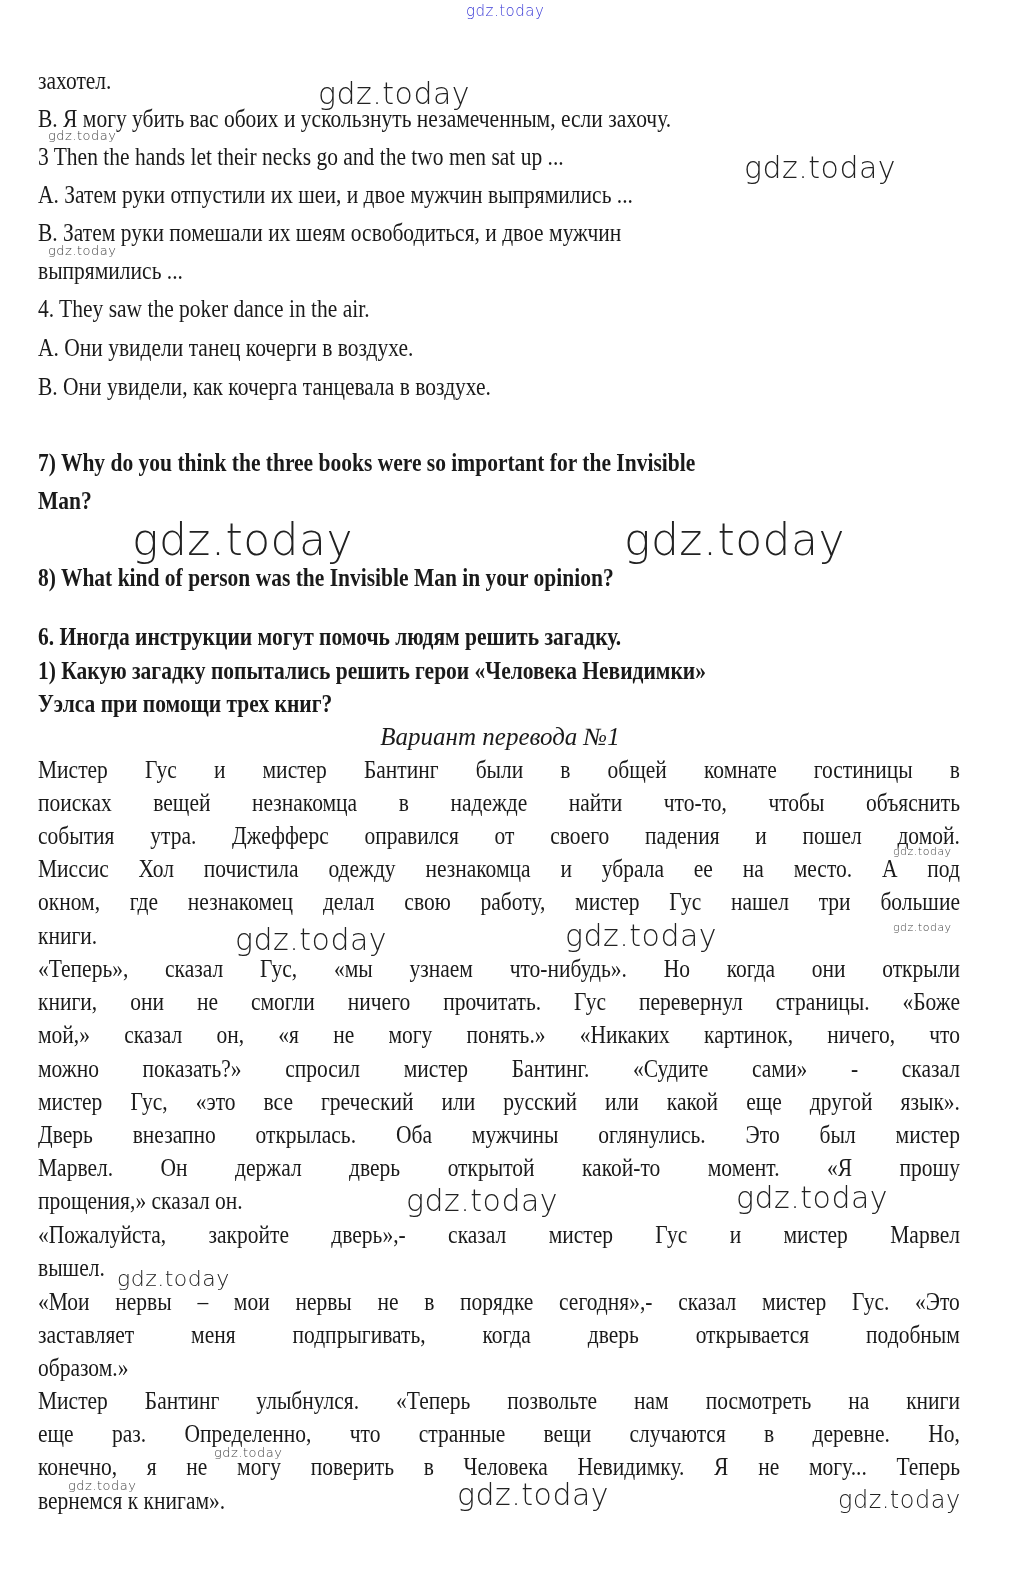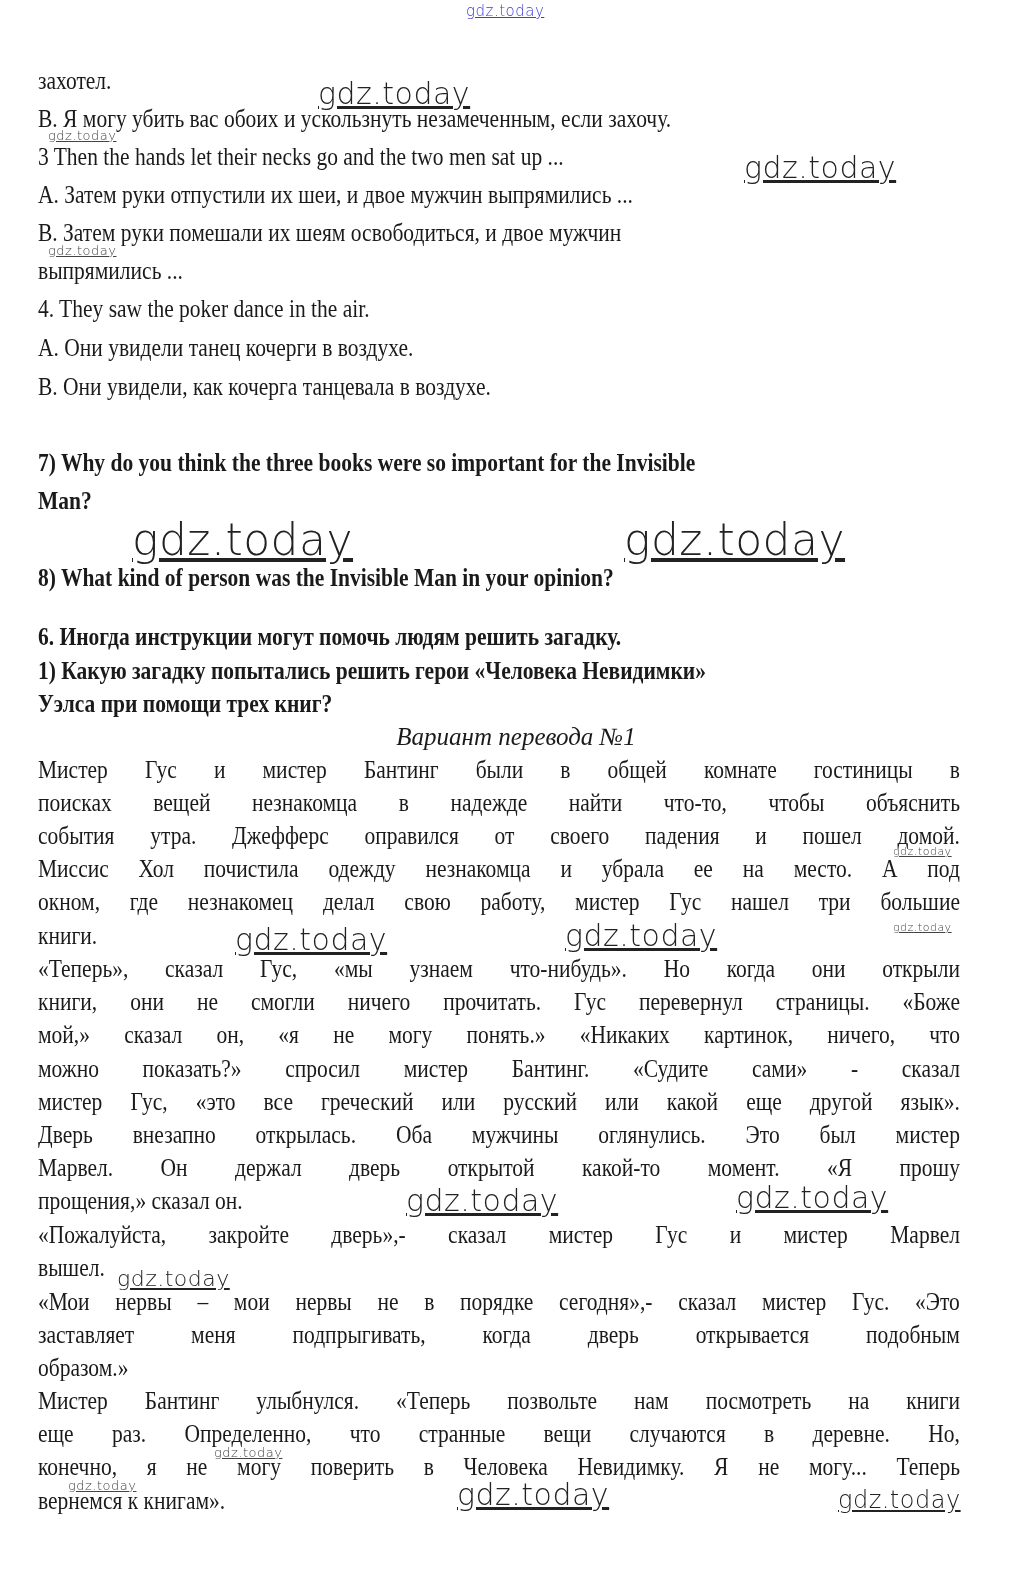--- a/index.html
+++ b/index.html
@@ -3,23 +3,23 @@
 <meta charset="utf-8">
 <style>
   html, body { margin: 0; padding: 0; background: #ffffff; }
   body { width: 1021px; height: 1580px; position: relative; overflow: hidden;
          font-family: "Liberation Serif", "DejaVu Serif", serif; color: #1a1a1a; }
   .line { position: absolute; left: 38px; white-space: nowrap; font-size: 25px; line-height: 30px;
           transform-origin: left top; }
   .cond { transform: scaleX(0.86); }
   .just { width: 922px; display: flex; justify-content: space-between; white-space: nowrap; }
   .bold { font-weight: bold; }
-  .ital { font-style: italic; padding-left: 16px; }
+  .ital { font-style: italic; }
   .center { left: 0; width: 1000px; text-align: center; }
-  .wm { position: absolute; font-family: "DejaVu Sans", sans-serif; font-weight: 200; color: #222; white-space: nowrap; letter-spacing: 0.5px; text-decoration: underline; }
+  .wm { position: absolute; font-family: "DejaVu Sans", sans-serif; font-weight: 200; color: #222; white-space: nowrap; letter-spacing: 0.5px; }
   .wm-big { font-size: 44px; }
   .wm-med { font-size: 30px; }
   .wm-sm { font-size: 13px; color: #444; }
   .wm-top { font-size: 15px; color: #3b3bd6; }
 </style>
 </head>
 <body>
 
 <div class="wm wm-top" style="left:466px; top:2px;">gdz.today</div>
 

